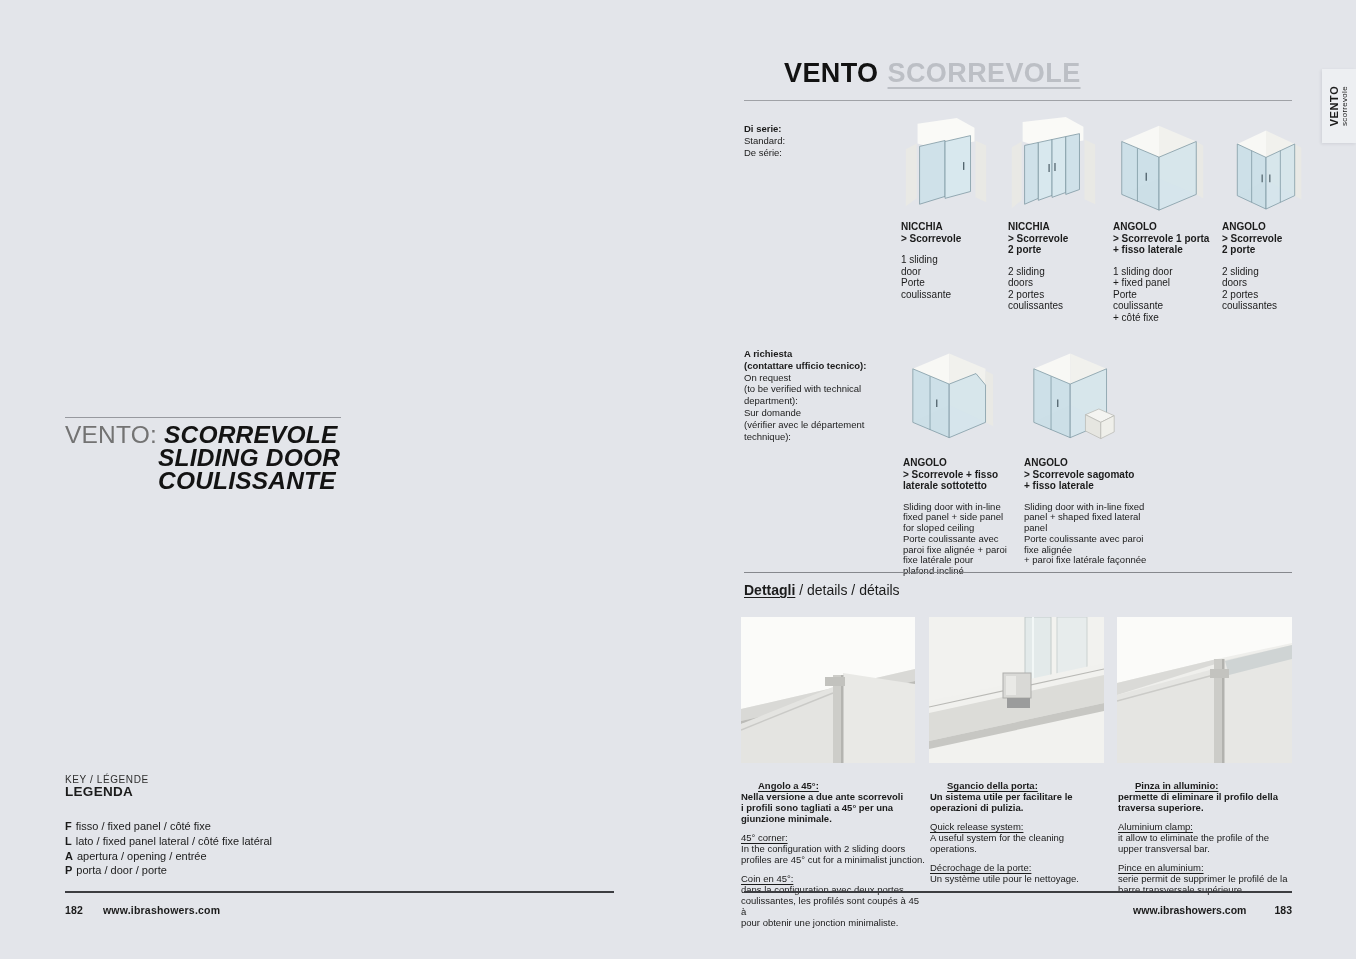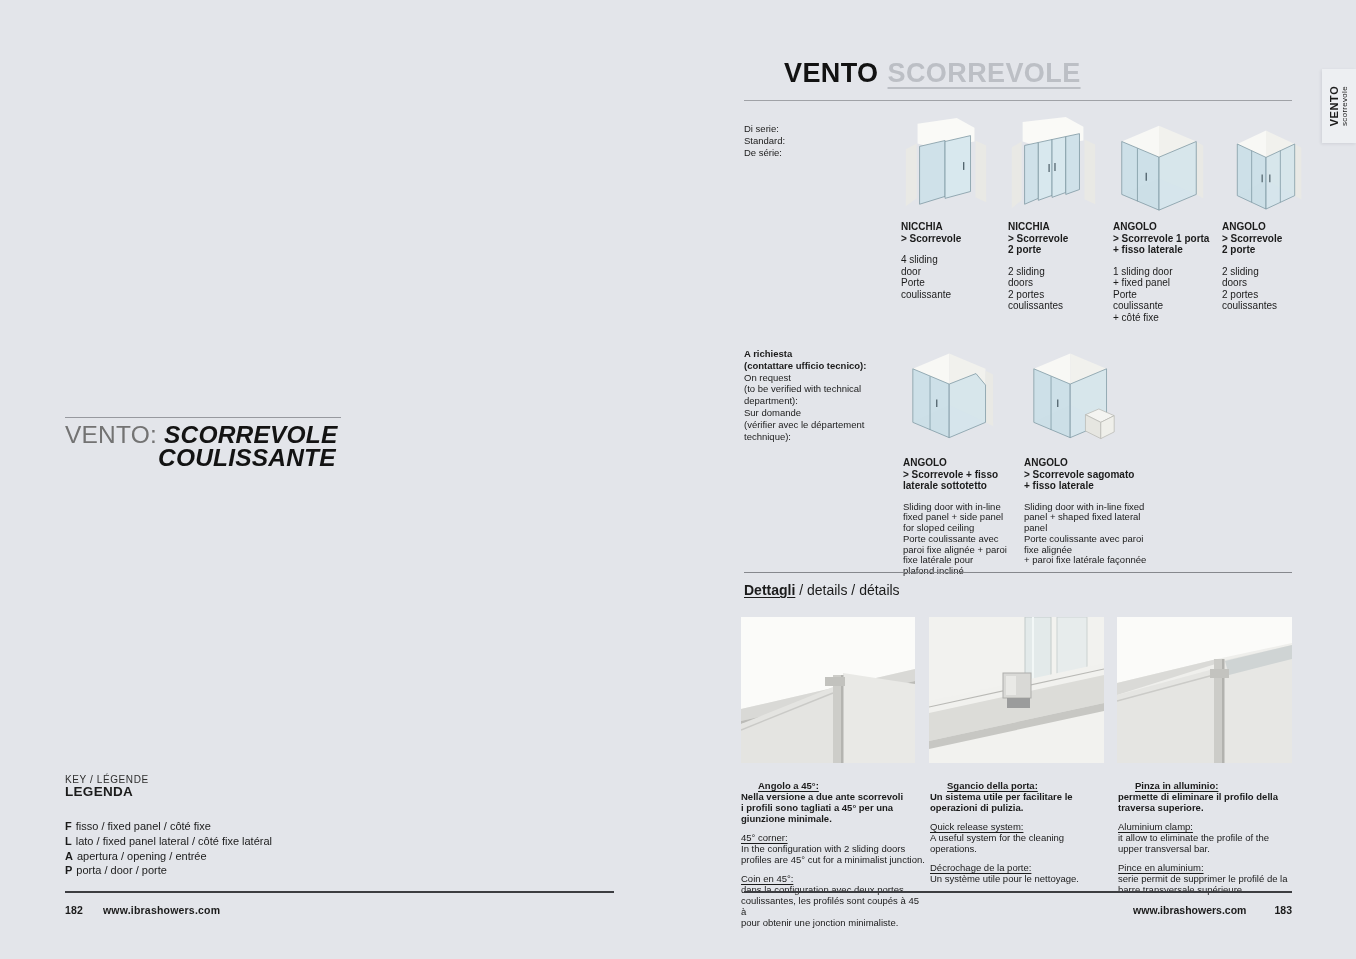--- a/index.html
+++ b/index.html
@@ -25,21 +25,21 @@
   .lp-legend-items b{margin-right:4px;}
   .footer-rule{top:891px;width:549px;height:2px;background:#3c3d41;}
   .footer-text{top:904px;font-size:10.5px;font-weight:700;letter-spacing:.2px;}
 
   
   .rp-header{left:744px;top:58px;font-size:27px;font-weight:700;letter-spacing:.4px;margin-left:40px;}
   .rp-header .brand{color:#121212;}
   .rp-header .series{color:#bcbfc5;margin-left:9px;text-decoration:underline;text-decoration-thickness:2px;text-underline-offset:5px;}
   .rp-header-rule{left:744px;top:100px;width:548px;height:1px;background:#a0a2a7;}
   .std-label{left:744px;top:123px;font-size:9.5px;line-height:12px;}
-  .std-label .b1{font-weight:400;}
+  .std-label .b1{font-weight:700;}
   .prod-col{font-size:10px;line-height:11.5px;}
   .prod-col svg{display:block;margin-bottom:5px;}
   .prod-name{font-weight:700;}
   .prod-variant{font-weight:700;}
   .prod-en{margin-top:10px;}
   .prod-fr{}
   .row2 .prod-en,.row2 .prod-fr{font-size:9.5px;line-height:10.8px;}
   .req-label{left:744px;top:348px;width:128px;font-size:9.5px;line-height:11.8px;}
   .req-label .b1{font-weight:700;}
   .det-rule{left:744px;top:572px;width:548px;height:1px;background:#86888d;}
@@ -60,20 +60,21 @@
   .side-tab-inner .t1{font-size:11px;font-weight:700;letter-spacing:.6px;line-height:11px;}
   .side-tab-inner .t2{font-size:8px;letter-spacing:.3px;line-height:9px;}
 </style>
 </head>
 <body>
 
 <div class="abs lp-title-rule"></div>
 <div class="abs lp-title">
   <div><span class="prefix">VENTO:</span>
        <span class="big">SCORREVOLE</span></div>
+  <div class="big indent">SLIDING DOOR</div>
   <div class="big indent">COULISSANTE</div>
 </div>
 
 <div class="abs lp-legend-head">LEGENDA</div>
 <div class="abs lp-legend-sub">KEY / LÉGENDE</div>
 <div class="abs lp-legend-items">
   <div><b>F</b><span>fisso / fixed panel / côté fixe</span></div>
   <div><b>L</b><span>lato / fixed panel lateral / côté fixe latéral</span></div>
   <div><b>A</b><span>apertura / opening / entrée</span></div>
   <div><b>P</b><span>porta / door / porte</span></div>
@@ -98,21 +99,21 @@
   <svg width="92" height="100" viewBox="0 0 92 102">
     <polygon points="16,28 16,8 56,2 74,12 74,26 34,33" fill="#fafaf7"></polygon>
     <polygon points="4,34 15,28 15,84 4,92" fill="#e9e9e5"></polygon>
     <polygon points="75,25 86,30 86,88 75,83" fill="#e9e9e5"></polygon>
     <polygon points="18,31 44,25 44,82 18,90" fill="#cfe1e9" stroke="#7d97a2" stroke-width="0.8"></polygon>
     <polygon points="44,26 70,20 70,77 44,84" fill="#d8e8ee" stroke="#7d97a2" stroke-width="0.8"></polygon>
     <line x1="63" y1="47" x2="63" y2="55" stroke="#53656e" stroke-width="1.4"></line>
   </svg>
   <div class="prod-name">NICCHIA</div>
   <div class="prod-variant pre">&gt; Scorrevole</div>
-  <div class="prod-en pre">4 sliding
+  <div class="prod-en pre">1 sliding
 door</div>
   <div class="prod-fr pre">Porte
 coulissante</div>
 </div>
 
 <div class="abs prod-col" style="left:1008px;top:116px;width:104px;">
   <svg width="92" height="100" viewBox="0 0 92 102">
     <polygon points="14,26 14,6 58,1 76,11 76,25 32,32" fill="#fafaf7"></polygon>
     <polygon points="3,32 13,26 13,86 3,94" fill="#e9e9e5"></polygon>
     <polygon points="77,24 88,29 88,90 77,85" fill="#e9e9e5"></polygon>

